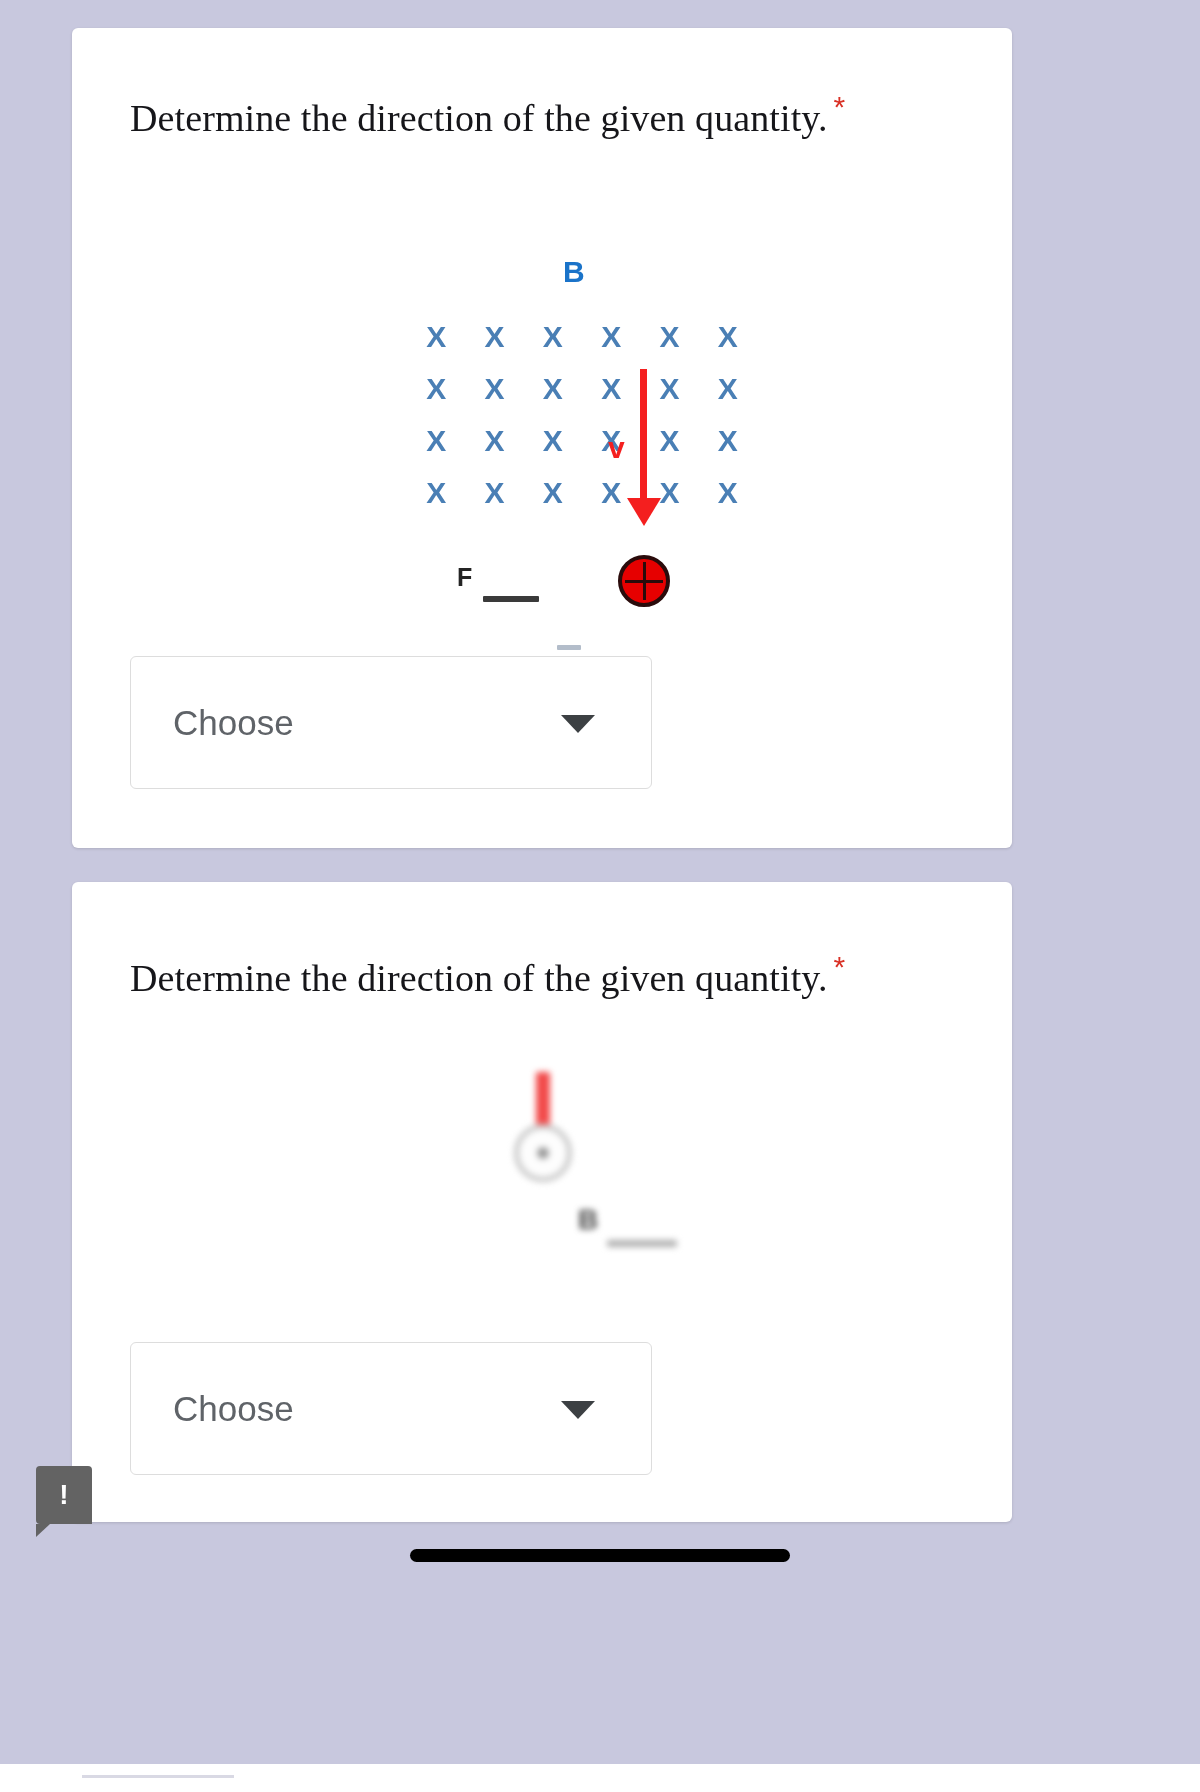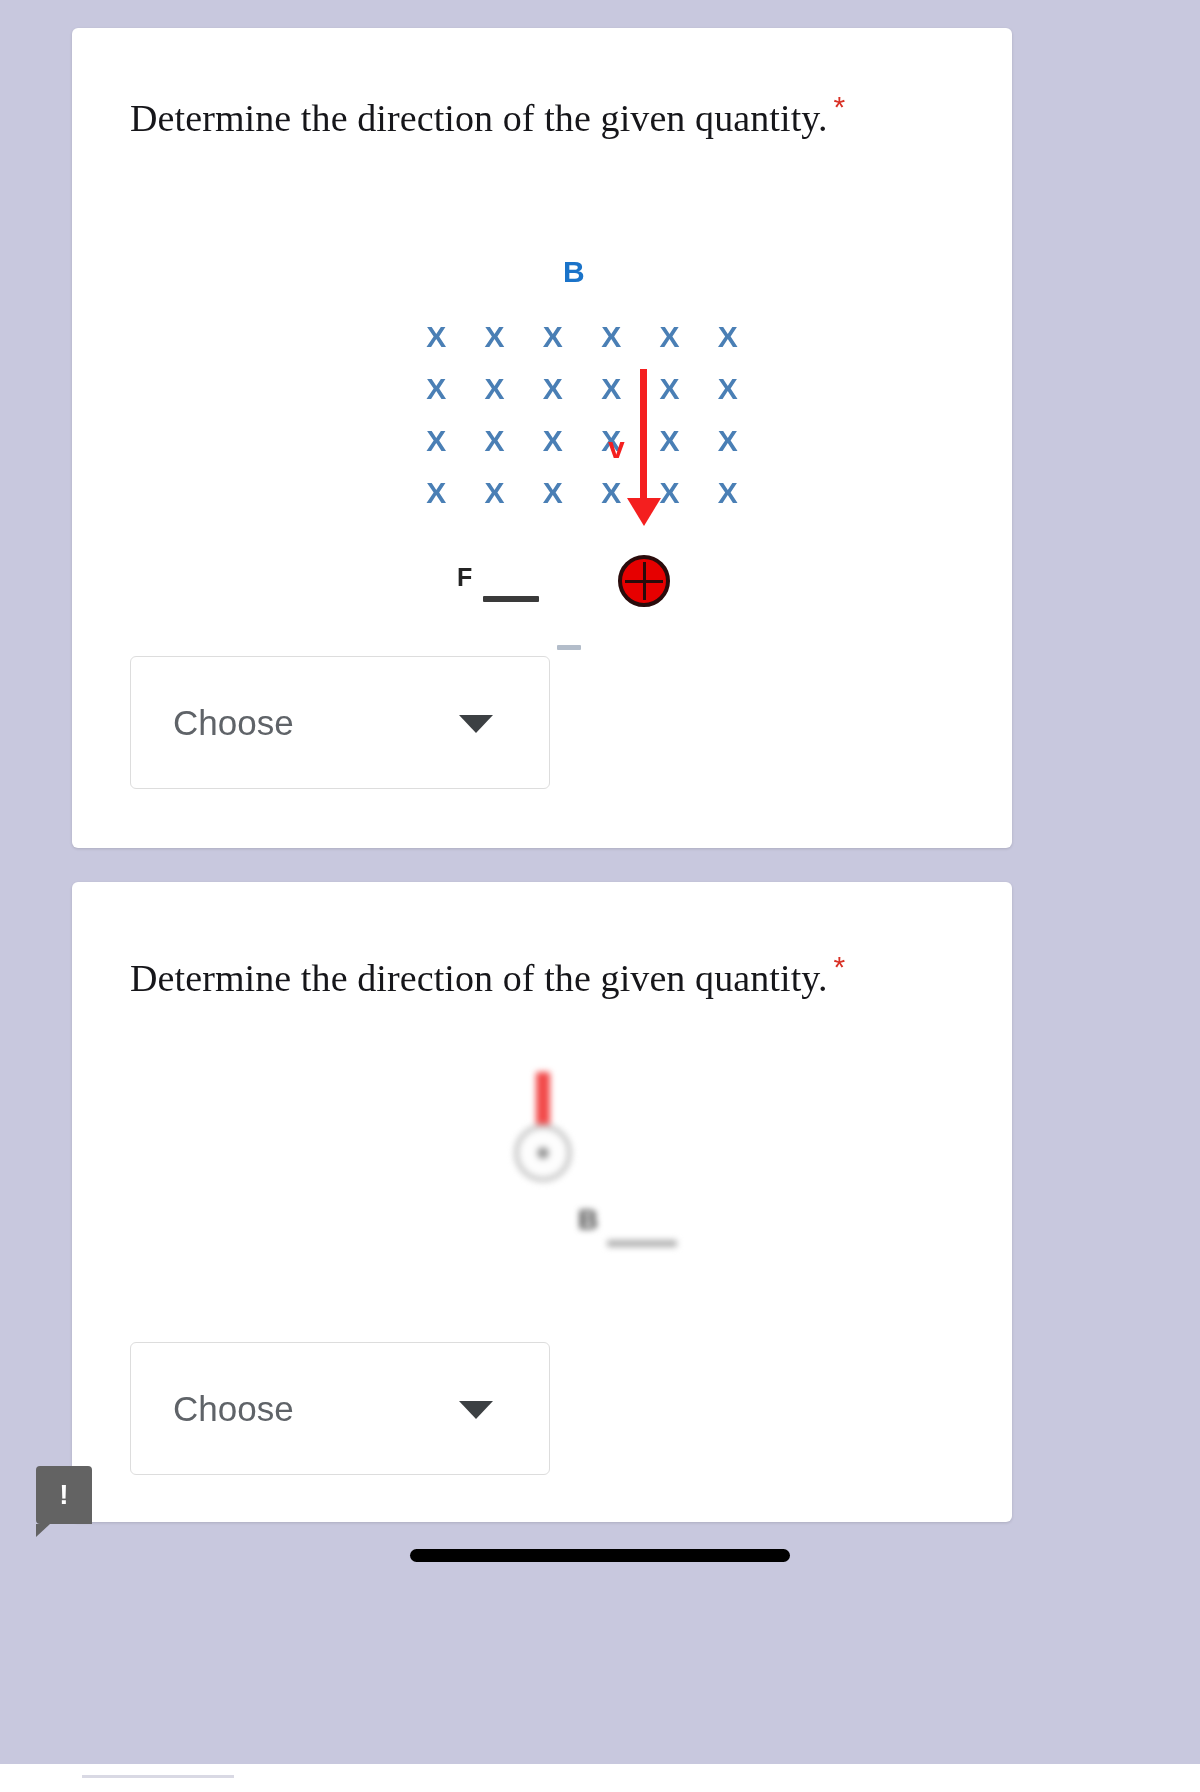--- a/index.html
+++ b/index.html
@@ -179,21 +179,21 @@
     left:155px;top:178px;
     width:70px;height:7px;
     background:#b0b0b0;
     border-radius:2px;
   }
 
   
   .dropdown{
     position:absolute;
     left:58px;
-    width:420px;height:133px;
+    width:522px;height:133px;
     border:1.5px solid #dddddd;
     border-radius:6px;
     background:#fff;
     box-sizing:border-box;
     padding-left:12px;
   }
   #dd1{top:628px;}
   #dd2{top:460px;}
   .dd-text{
     position:absolute;

